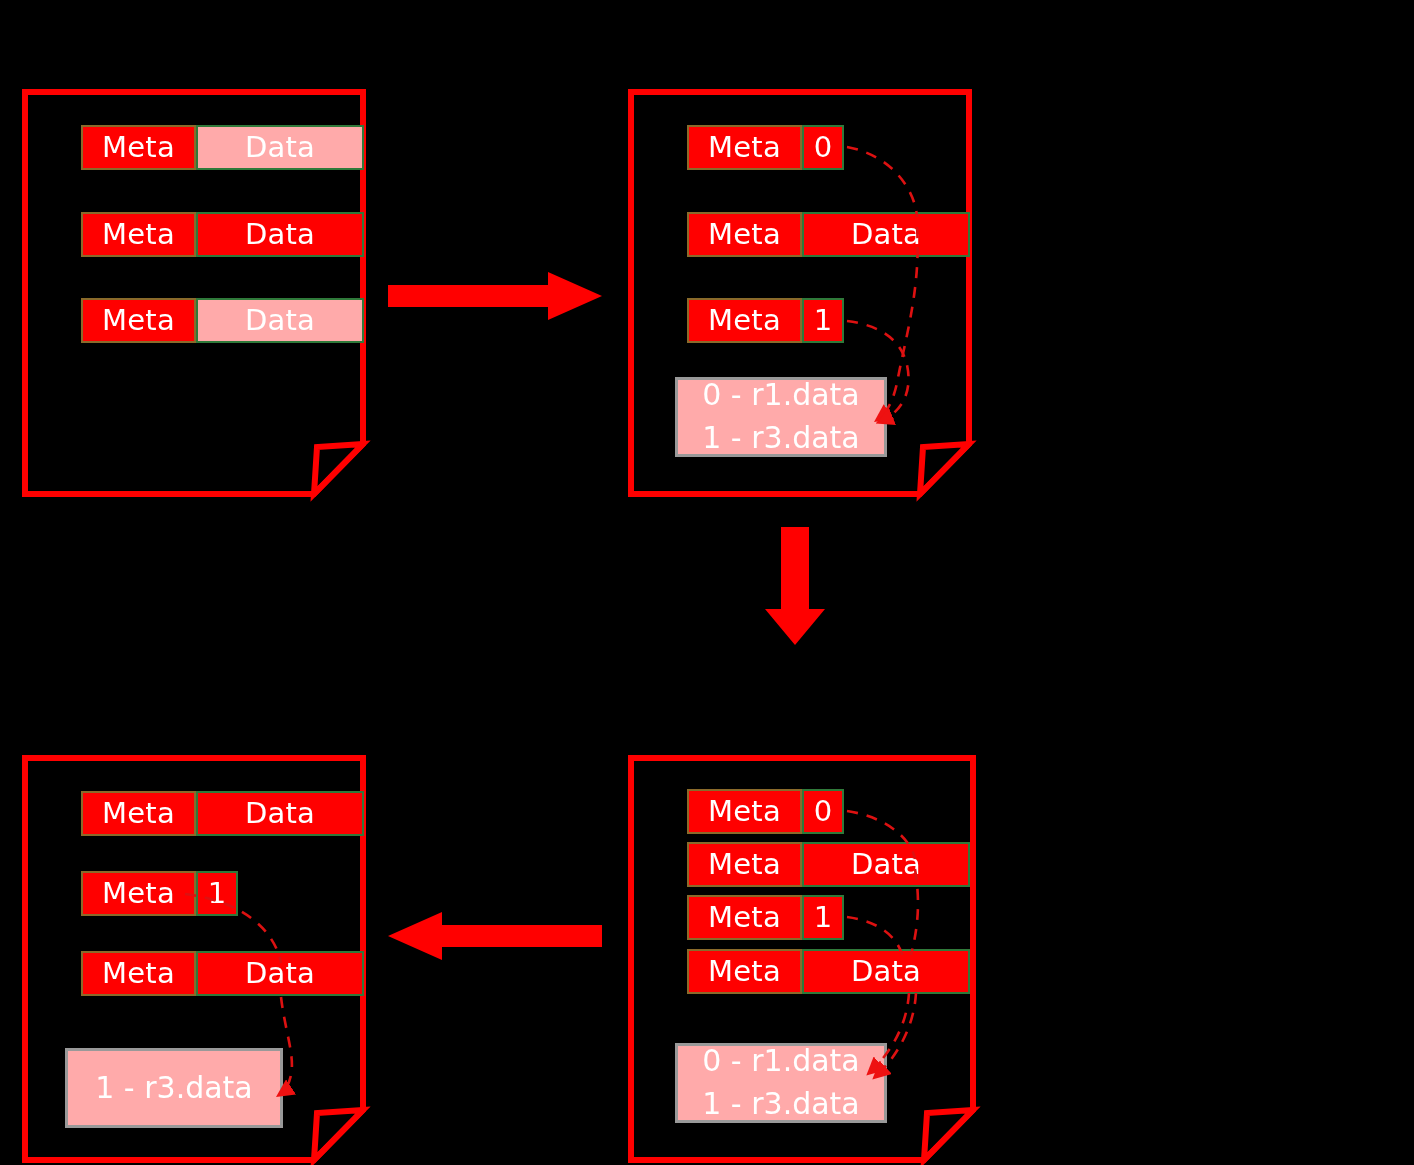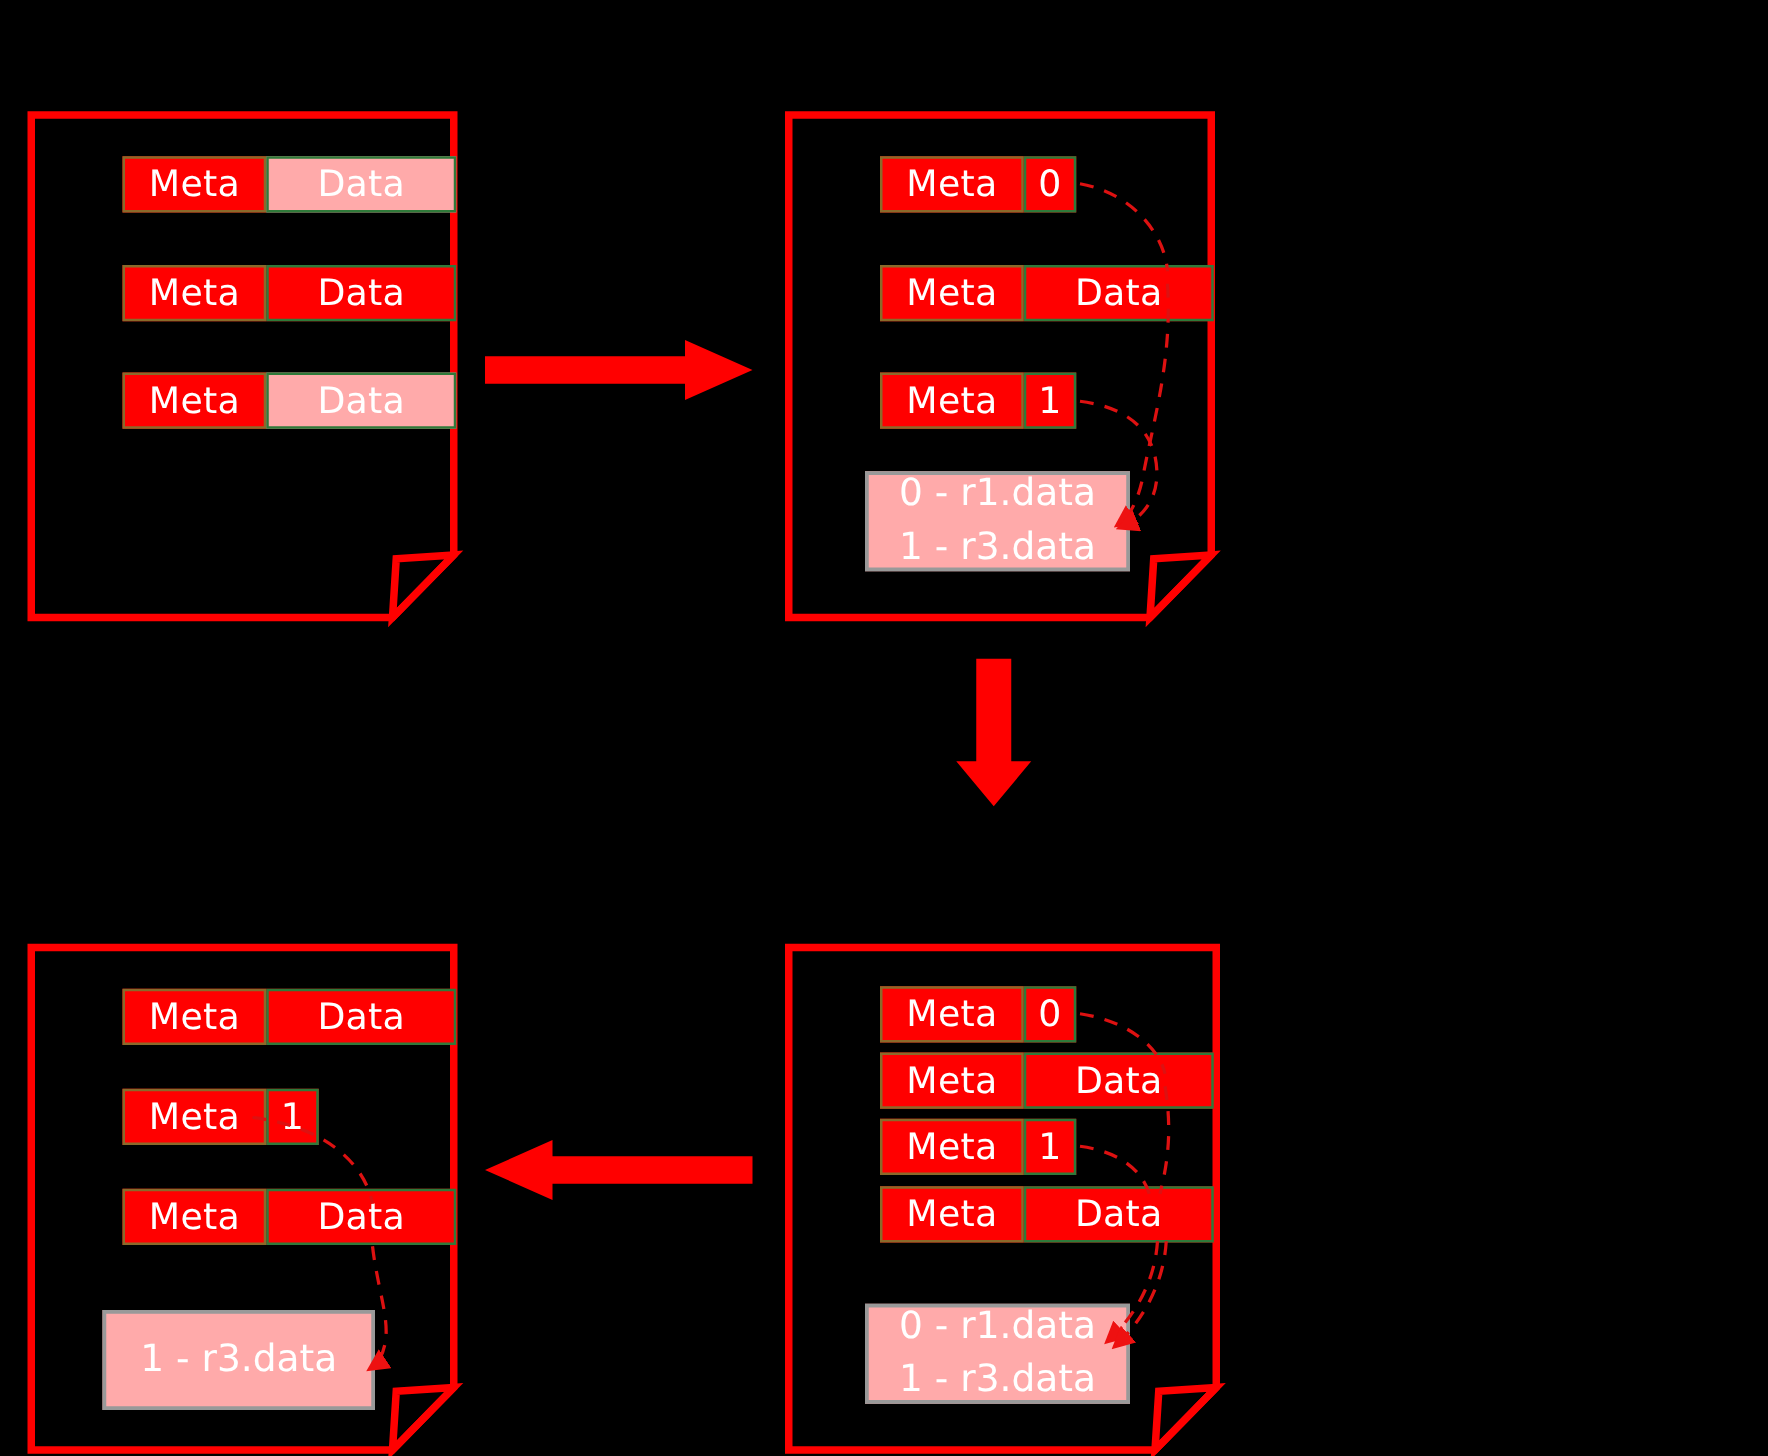--- a/index.html
+++ b/index.html
@@ -23,21 +23,21 @@
     background: #000000;
   }
   .panel .paper-svg {
     position: absolute;
     left: 0; top: 0;
     width: 100%; height: 100%;
     overflow: visible;
   }
   .panel .panel-body {
     position: absolute;
-    left: 18px; top: 0;
+    left: 1px; top: 0;
     width: 100%; height: 100%;
   }
 
   
   .record {
     position: absolute;
     display: flex;
     align-items: stretch;
     height: 45px;
   }
@@ -55,21 +55,21 @@
     background: #ff0000;
     border: 2px solid #8a6a2a;
     width: 115px;
   }
   .cell-data {
     border: 2px solid #2f7a3a;
     border-left-width: 2px;
   }
   .cell-data.solid   { background: #ff0000; }
   .cell-data.light   { background: #ffaaaa; }
-  .cell-data.wide    { width: 152px; }
+  .cell-data.wide    { width: 168px; }
   .cell-data.narrow  { width: 42px; }
 
   
   .mapbox {
     position: absolute;
     background: #ffaaaa;
     border: 3px solid #999999;
     display: flex;
     flex-direction: column;
     align-items: center;

